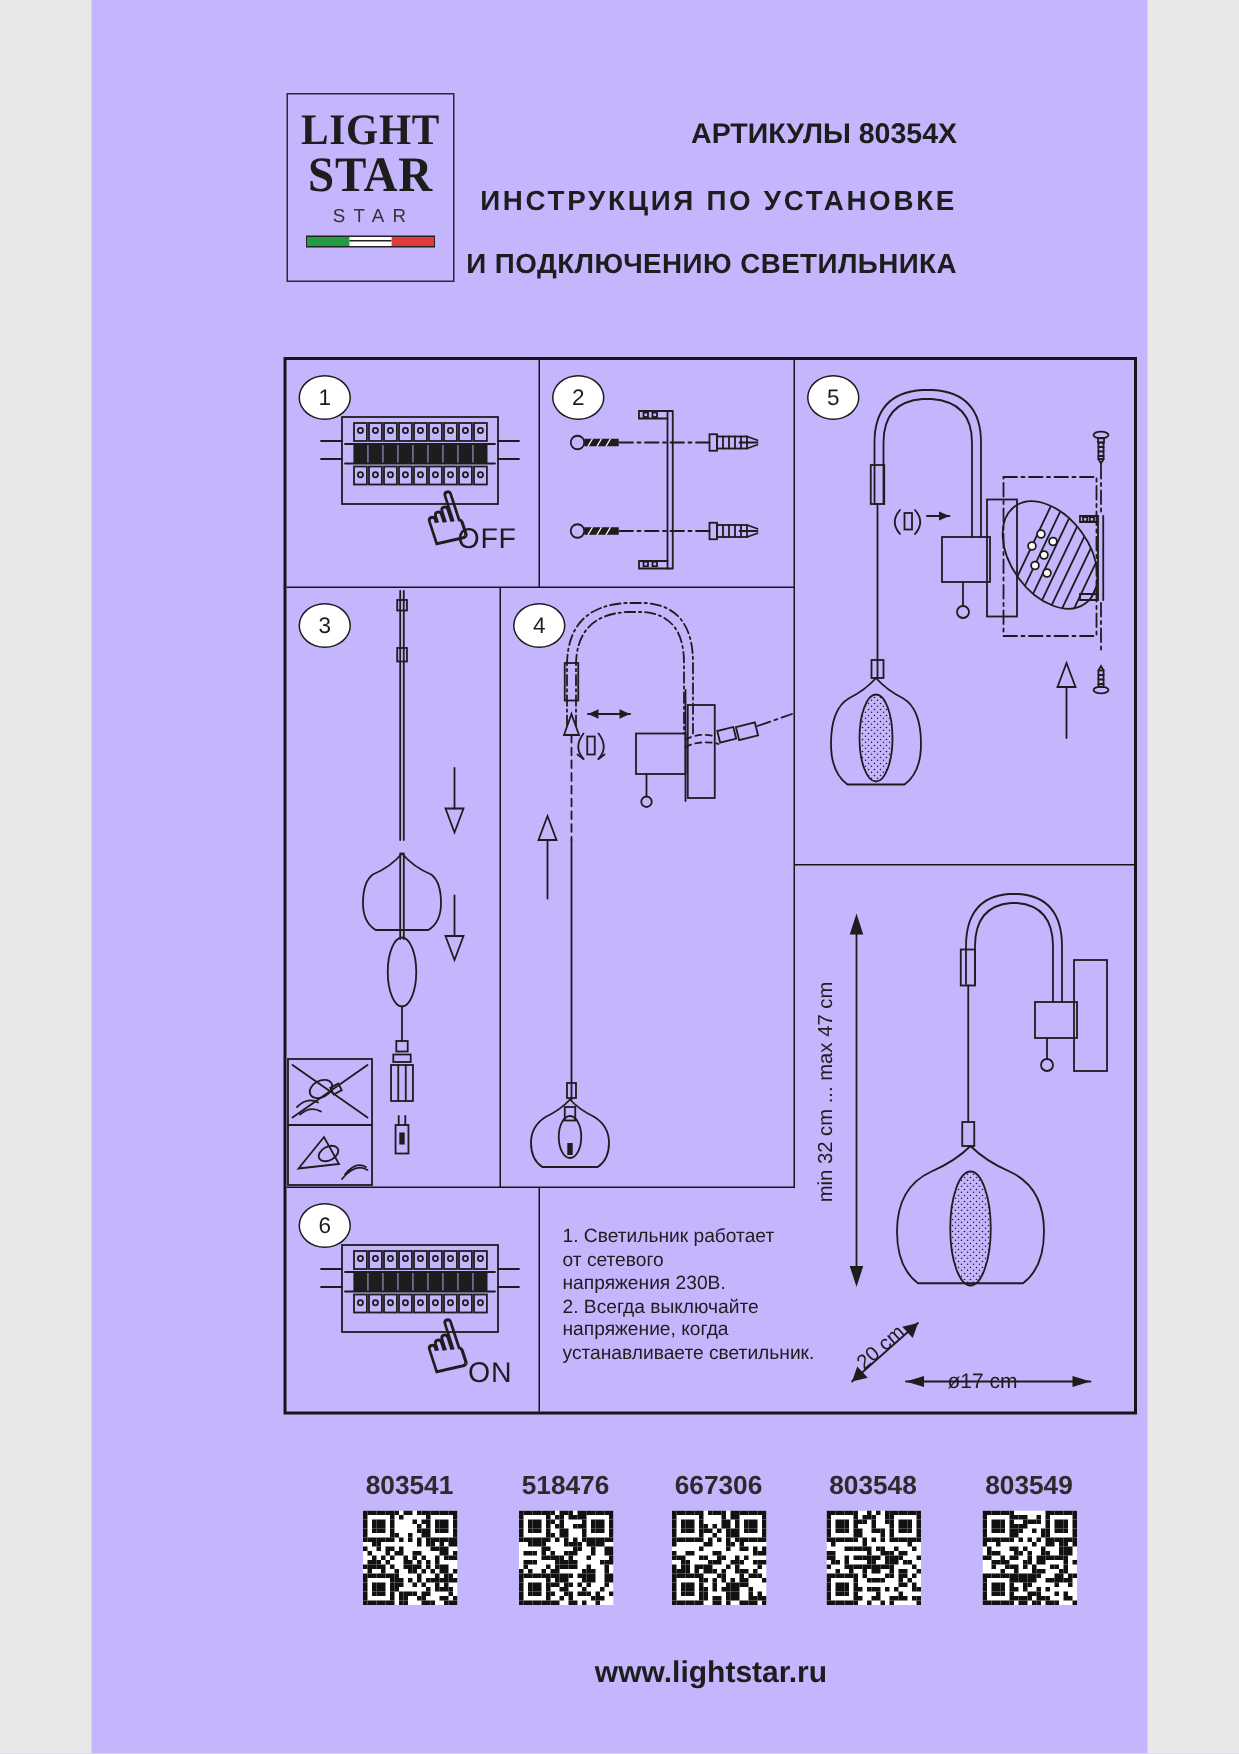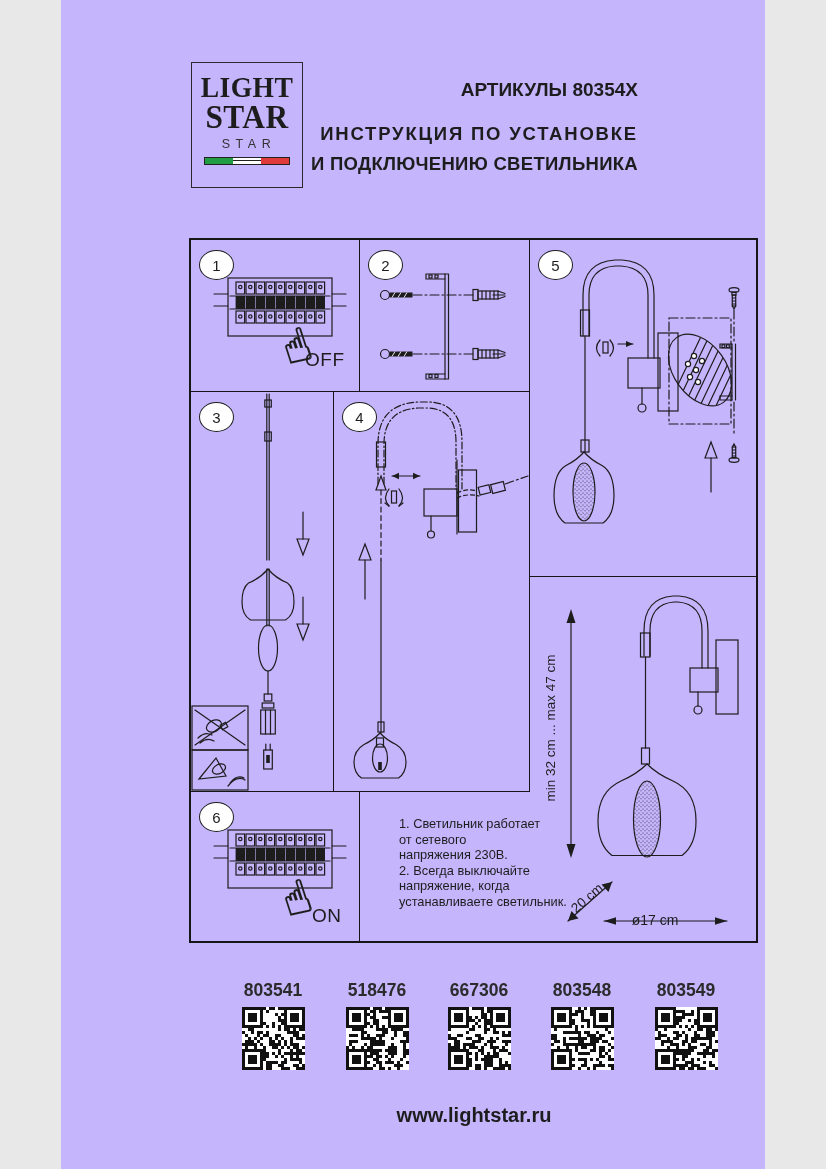--- a/index.html
+++ b/index.html
@@ -18,33 +18,33 @@
   .flag{width:84px; height:6px; margin:6px auto 0; border:1px solid #222; display:flex; position:relative;}
   .flag .fg{width:33%; height:100%;}
   .flag .fw{width:34%; height:100%; position:relative;}
   .flag .fw::after{content:""; position:absolute; left:0; right:0; top:2px; height:1px; background:#222;}
   .flag .fr{width:33%; height:100%;}
   
   .hdr{position:absolute; right:127px; top:55px; text-align:right; font-weight:700;}
   .hdr .series{font-size:19px;}
   .hdr .arts{font-size:19px; margin-top:24px;}
   .hdr .ins1{font-size:18.5px; letter-spacing:1.8px; margin-top:22px;}
-  .hdr .ins2{font-size:18.5px; letter-spacing:0.3px; margin-top:8px;}
+  .hdr .ins2{font-size:18.5px; letter-spacing:0.3px; margin-top:20px;}
   
   .grid{position:absolute; left:128px; top:238px; width:569px; height:705px;
         border:2px solid #161616; box-sizing:border-box;}
   .gl{position:absolute; background:#161616;}
   .panel{position:absolute;}
   .art{position:absolute; left:0; top:0; right:0; bottom:0;}
   .art svg{position:absolute; left:0; top:0;}
   .badge{position:absolute; left:8px; top:10px; width:33px; height:28px;
          border:1.4px solid #1d1d1d; border-radius:50%;
          display:flex; align-items:center; justify-content:center; font-size:15px; background:#fff; z-index:3;}
   .swlabel{position:absolute; font-size:19px; letter-spacing:0.5px; z-index:3;}
-  .notes{position:absolute; left:208px; top:576px; width:178px; font-size:12.8px;
+  .notes{position:absolute; left:184px; top:576px; width:178px; font-size:12.8px;
          line-height:15.6px; white-space:pre-line; z-index:2;}
   .dimlbl{position:absolute; white-space:nowrap; z-index:2;}
   .dim-v{left:20px; top:152px; transform:translate(-50%,-50%) rotate(-90deg); font-size:13.5px;}
   .dim-20{left:57px; top:322px; transform:translate(-50%,-50%) rotate(-41deg); font-size:13.5px;}
   .dim-17{left:125px; top:331px; transform:translate(-50%,-50%); font-size:14px;margin-top:13px;}
   
   .artcol{position:absolute; width:66px; text-align:center;}
   .artnum{font-size:17.5px; font-weight:700; color:#2b2b2b;}
   .qr{display:block; width:63px; height:63px; margin:6px auto 0;}
   

